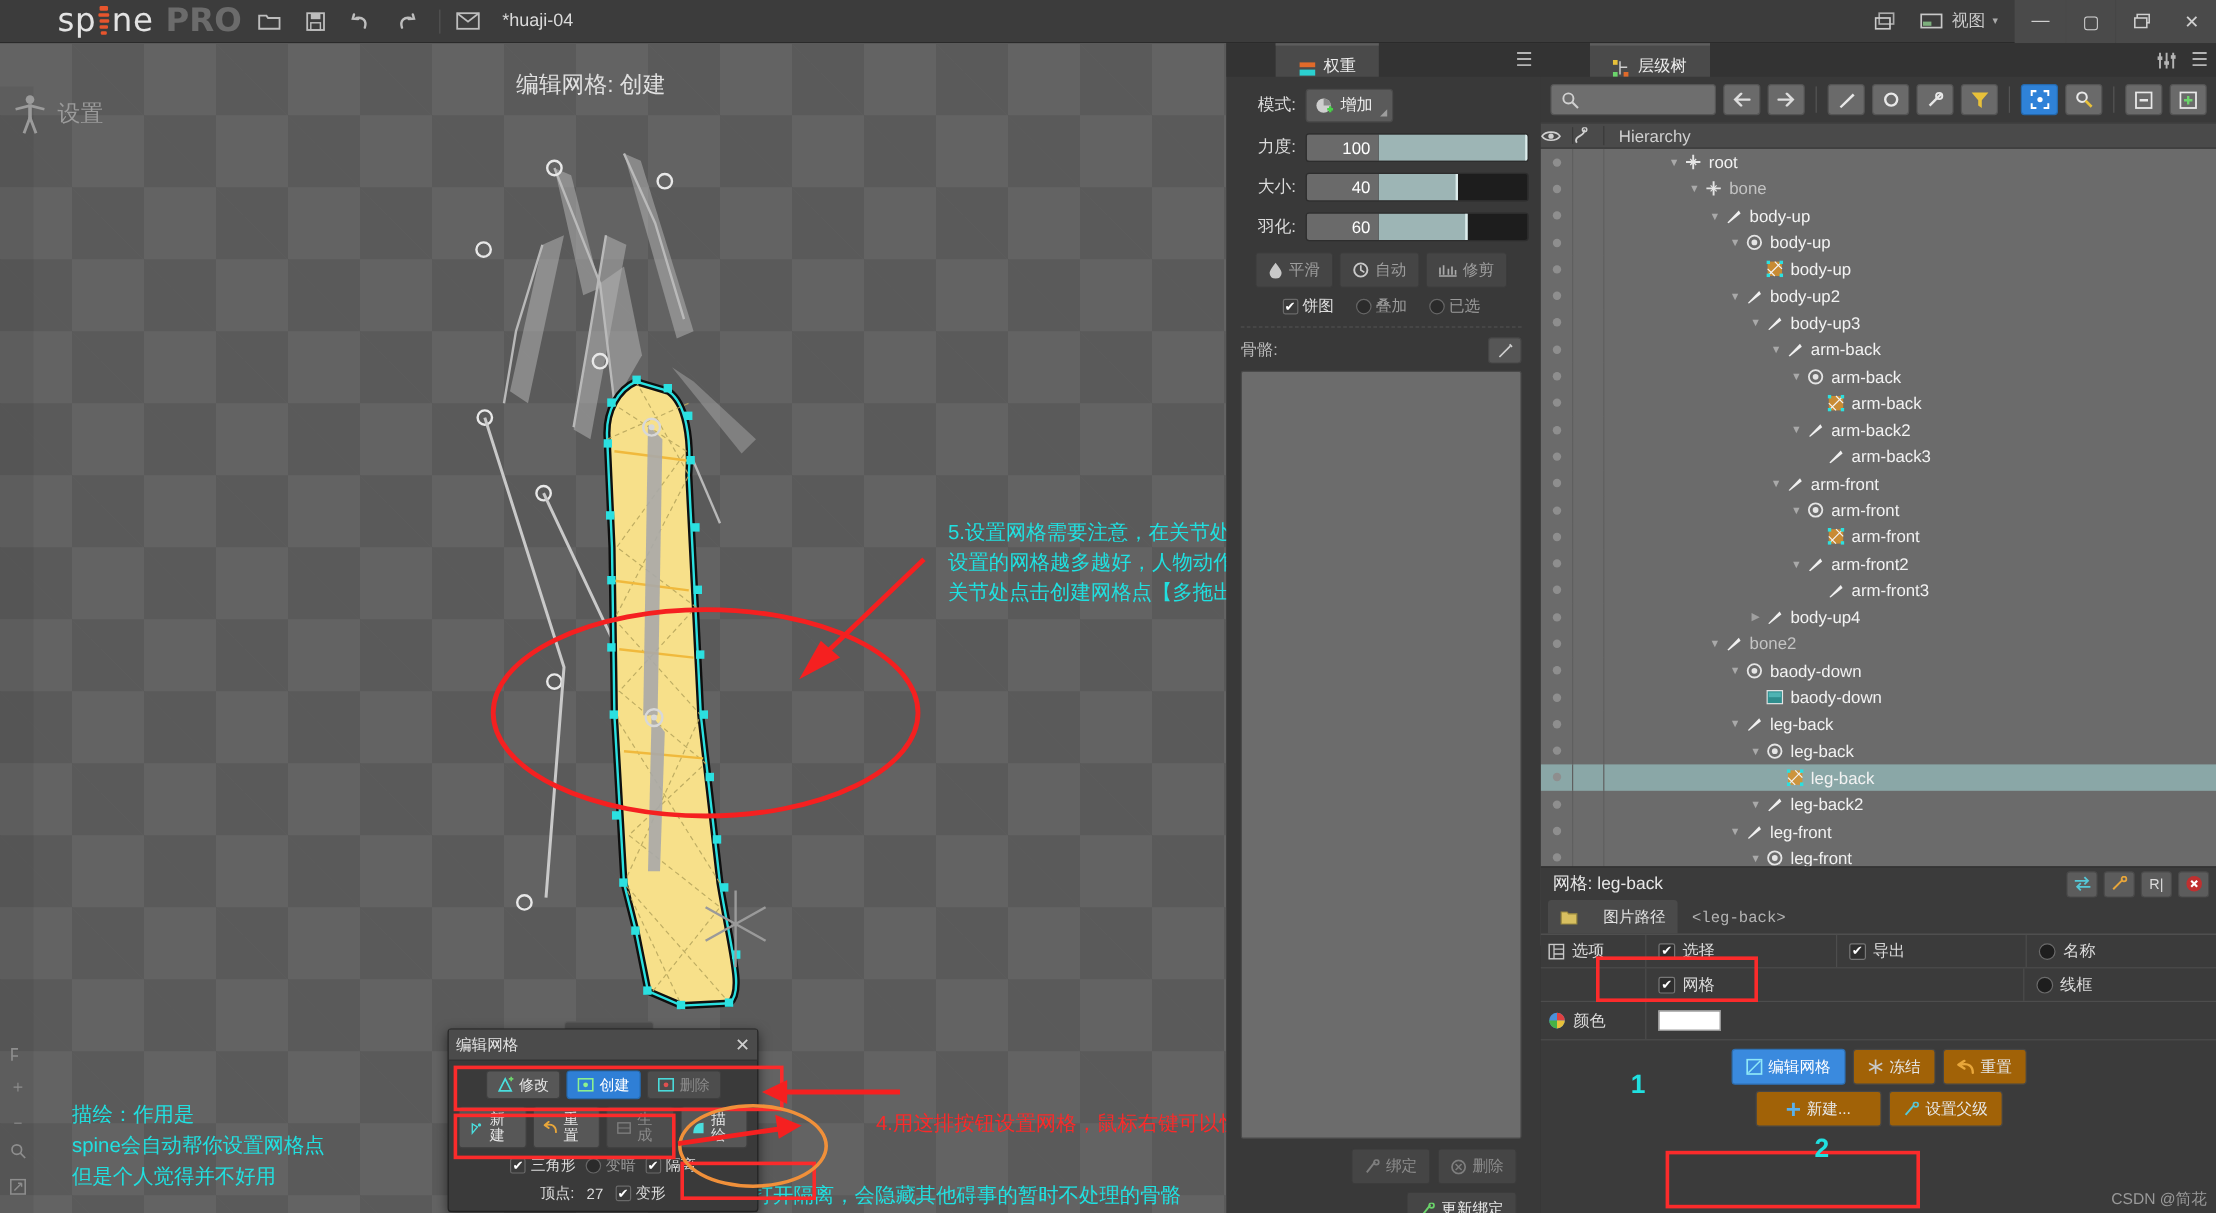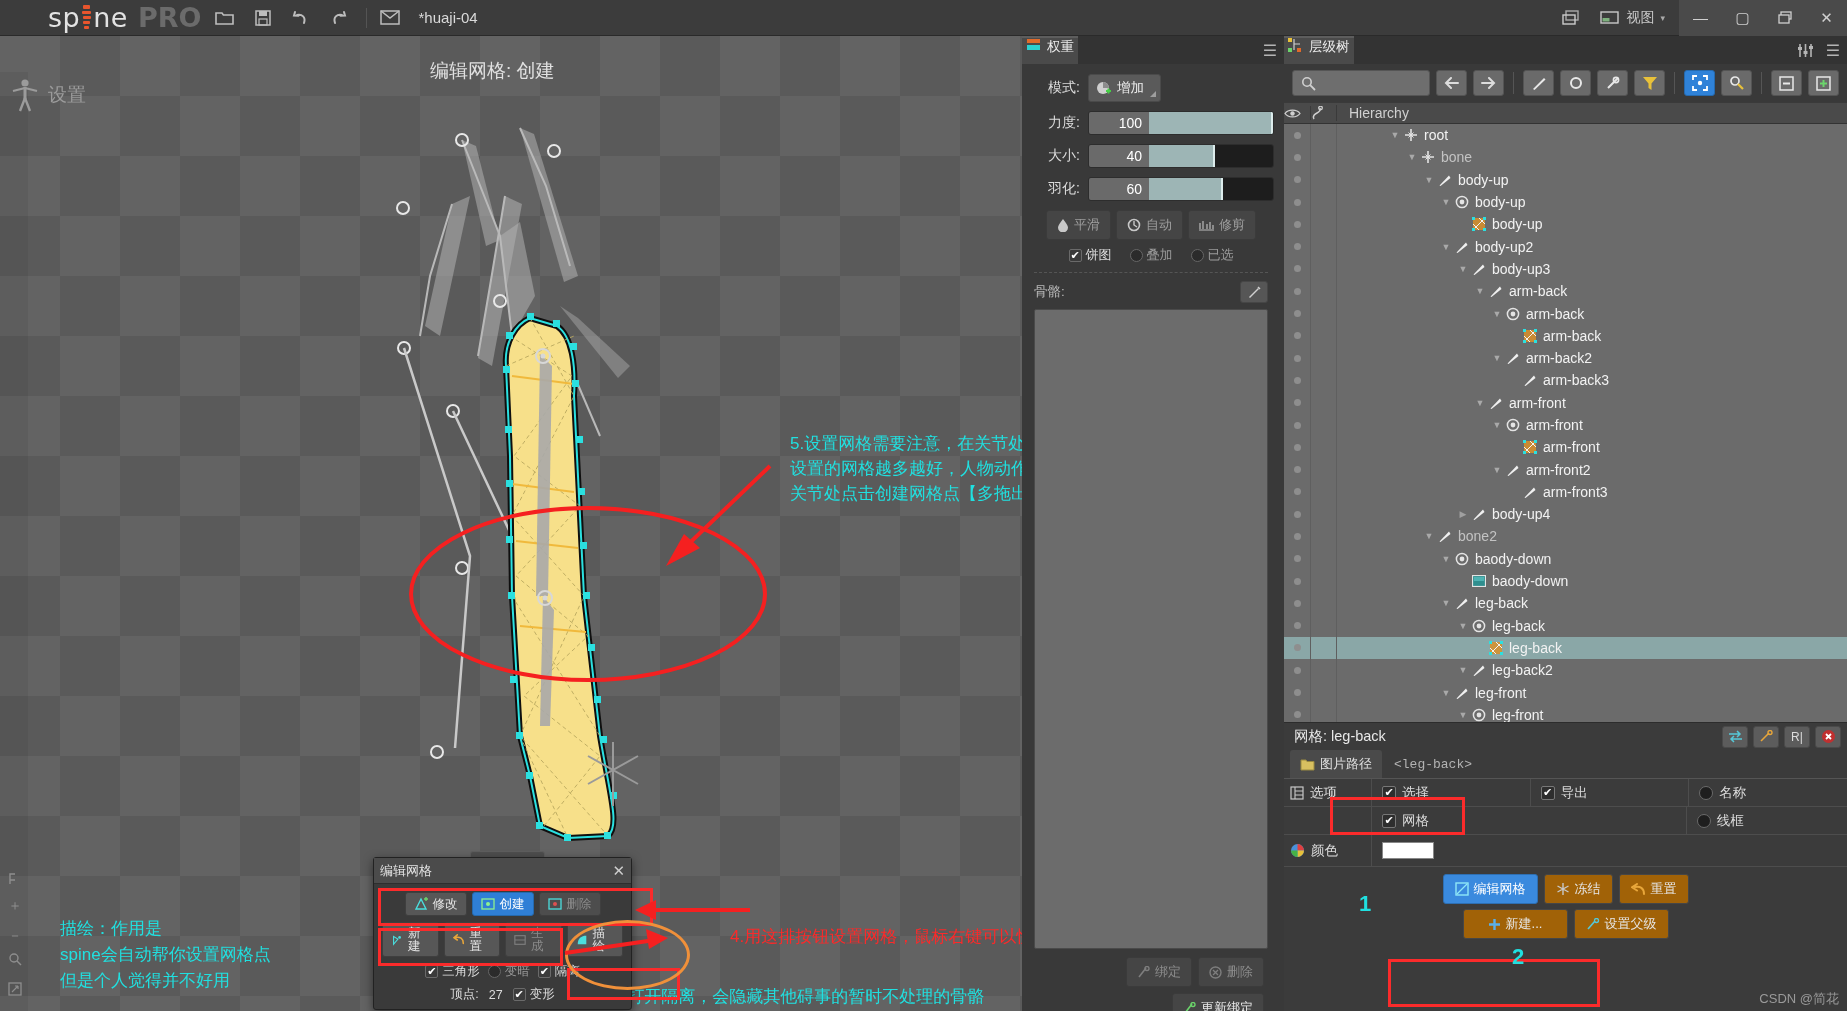--- a/index.html
+++ b/index.html
@@ -123,22 +123,22 @@
   .hl { position:absolute; border:3px solid #fb2b2b; pointer-events:none; }
   .ellipse { position:absolute; border:3px solid #f0903a; border-radius:50%; pointer-events:none; }
 
   
   .weights {
     position:absolute; left:1022px; top:36px; width:262px; height:975px;
     background:#393939;
   }
   .ptabbar { height:28px; background:#333; display:flex; align-items:stretch; }
   .ptab {
-    display:flex; align-items:flex-start; gap:6px; padding:0 4px; font-size:13.5px;
-    background:#4a4a4a; color:#ececec; border-top:2px solid #5d5d5d;
+    display:flex; align-items:flex-end; gap:6px; padding:0 19px; font-size:13.5px;
+    background:#4a4a4a; color:#ececec; border-top:2px solid #5d5d5d;margin-left:41px;
   }
   .ptabbar .spacer { flex:1; }
   .hamb { width:28px; display:flex; align-items:center; justify-content:center; color:#b4b4b4; font-size:16px; }
   .wbody { padding:10px 10px 0 6px; }
   .wrow { display:flex; align-items:center; margin-bottom:9px; }
   .wlbl { width:52px; text-align:right; font-size:14px; color:#dcdcdc; margin-right:8px; }
   .combo {
     display:flex; align-items:center; gap:6px; background:#5a5a5a; border:1px solid #4a4a4a;
     border-radius:3px; padding:4px 16px 4px 7px; font-size:13.5px; color:#ececec; position:relative;
   }
@@ -204,21 +204,21 @@
 
   
   .props { position:absolute; left:0; bottom:0; width:563px; height:289px; background:#3b3b3b; border-top:1px solid #2c2c2c;}
   .phdr { display:flex; align-items:center; height:27px; padding:0 6px 0 10px; background:#3b3b3b; }
   .phdr .ttl { font-size:14.5px; color:#e8e8e8; }
   .phdr .ttl b { font-weight:400; }
   .phdr .acts { margin-left:auto; display:flex; gap:5px; }
   .pact { width:26px;height:22px; background:#5c5c5c; border:1px solid #4a4a4a; border-radius:3px;
           display:flex;align-items:center;justify-content:center; color:#dcdcdc; font-size:12px;}
   .ptabs { display:flex; padding-left:6px; }
-  .ptab2 { display:flex; align-items:center; gap:5px; font-size:13px; color:#e0e0e0;
+  .ptab2 { display:flex; align-items:center; gap:21px; font-size:13px; color:#e0e0e0;
            background:#4a4a4a; padding:5px 10px; border-radius:3px 3px 0 0; }
   .ptbl { margin:0; border-top:1px solid #555; }
   .ptr { display:flex; border-bottom:1px solid #4d4d4d; min-height:28px; align-items:flex-end; }
   .ptd-lbl { width:88px; display:flex; align-items:center; gap:6px; font-size:13.5px; color:#dcdcdc; padding-left:6px;
              border-right:1px solid #4d4d4d; align-self:stretch; }
   .ptd { flex:1; display:flex; align-items:center; padding-left:10px; font-size:13.5px; color:#dcdcdc; align-self:stretch;
          border-right:1px solid #4d4d4d; }
   .ptd:last-child { border-right:none; }
   .ptd .box { width:14px;height:14px;border-radius:2px;background:#2e2e2e;border:1px solid #777;
               display:inline-flex;align-items:center;justify-content:center;color:#fff;font-size:11px;margin-right:6px;}

